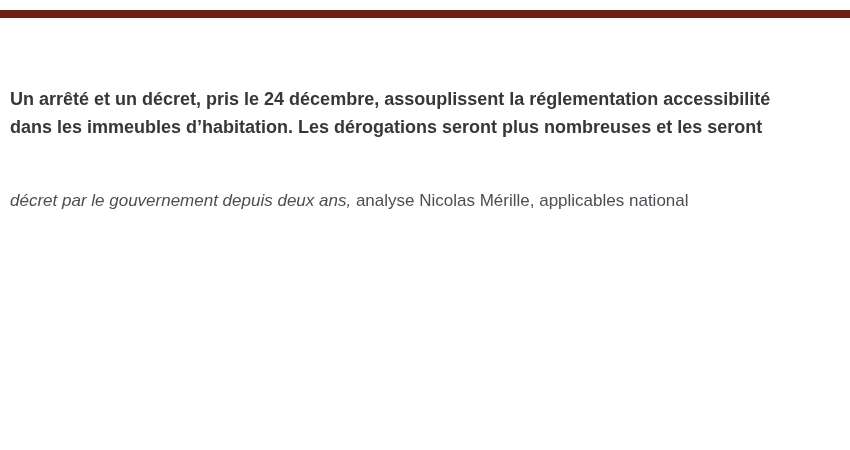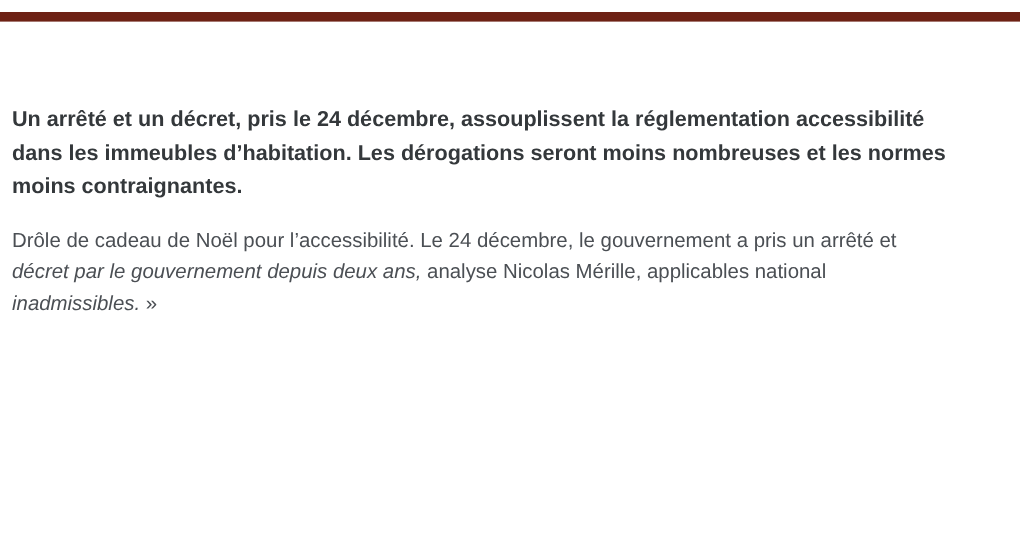--- a/index.html
+++ b/index.html
@@ -57,26 +57,23 @@
   }
 </style>
 </head>
 <body>
 
 <div class="page" style="--background-color: #ffffff; --accent-bar-color: #6d2114; --heading-color: #34383b; --body-color: #4b4f54; --watermark-color: #dedede;">
   <div class="accent-bar top"></div>
 
   <div class="intro">
       <div class="line">Un arrêté et un décret, pris le 24 décembre, assouplissent la réglementation accessibilité</div>
-      <div class="line">dans les immeubles d’habitation. Les dérogations seront moins nombreuses et les normes</div>
-      <div class="line">moins contraignantes.</div>
+      <div class="line">dans les immeubles d’habitation. Les dérogations seront plus nombreuses et les seront</div>
     </div>
 
   <div class="body-par">
-      <div class="line"><span class="seg">Drôle de cadeau de Noël pour l’accessibilité. Le 24 décembre, le gouvernement a pris un arrêté et</span></div>
       <div class="line"><span class="seg italic">décret par le gouvernement depuis deux ans,</span><span class="seg"> analyse Nicolas Mérille, applicables national</span></div>
-      <div class="line"><span class="seg italic">inadmissibles.</span><span class="seg"> »</span></div>
     </div>
 
   <div class="watermark">©Bilan-ps</div>
 
   <div class="accent-bar bottom"></div>
 </div>
 
 </body></html>

